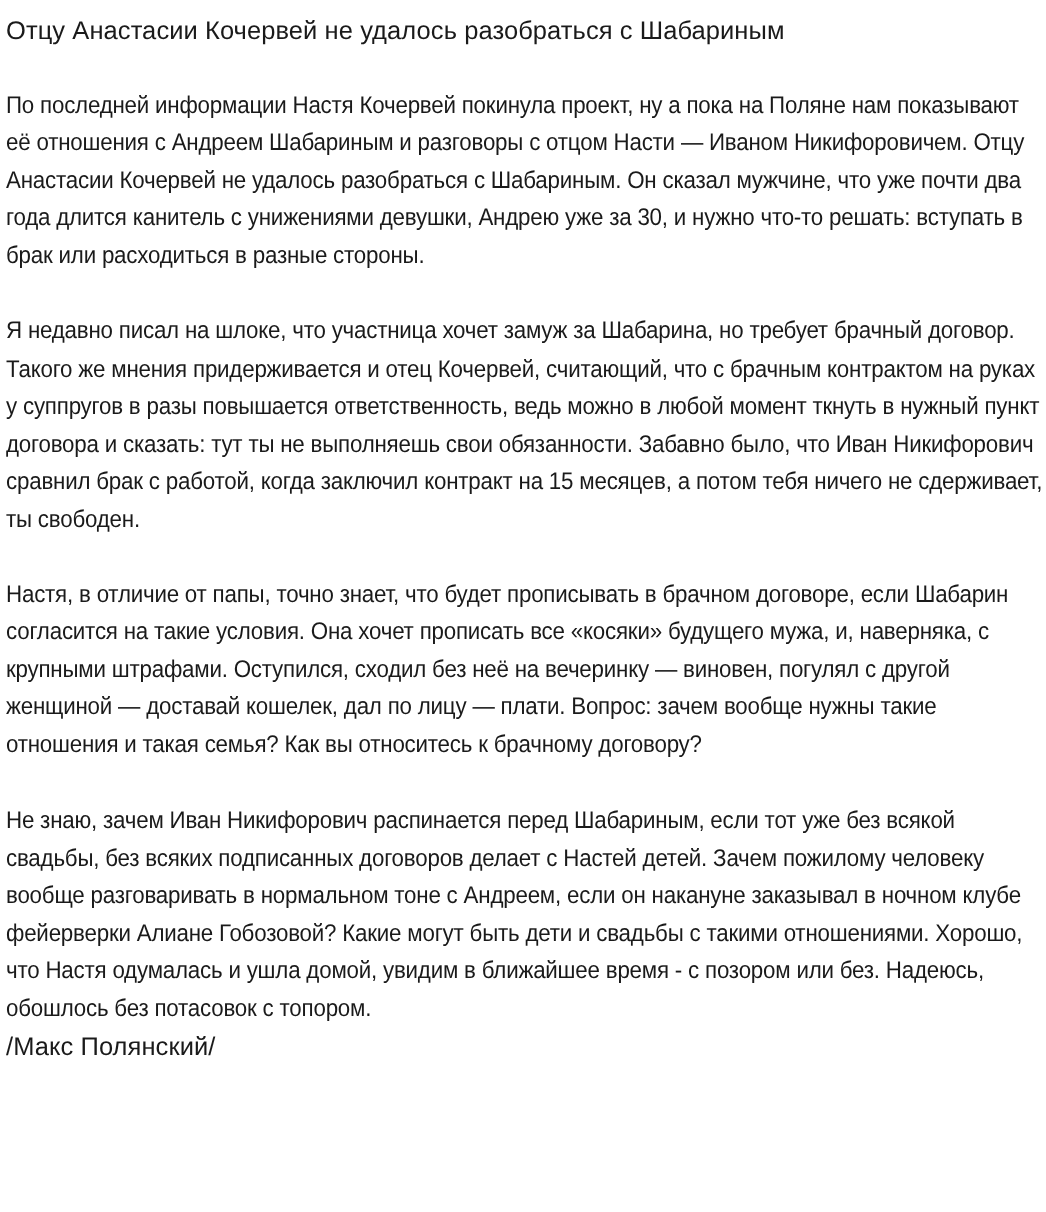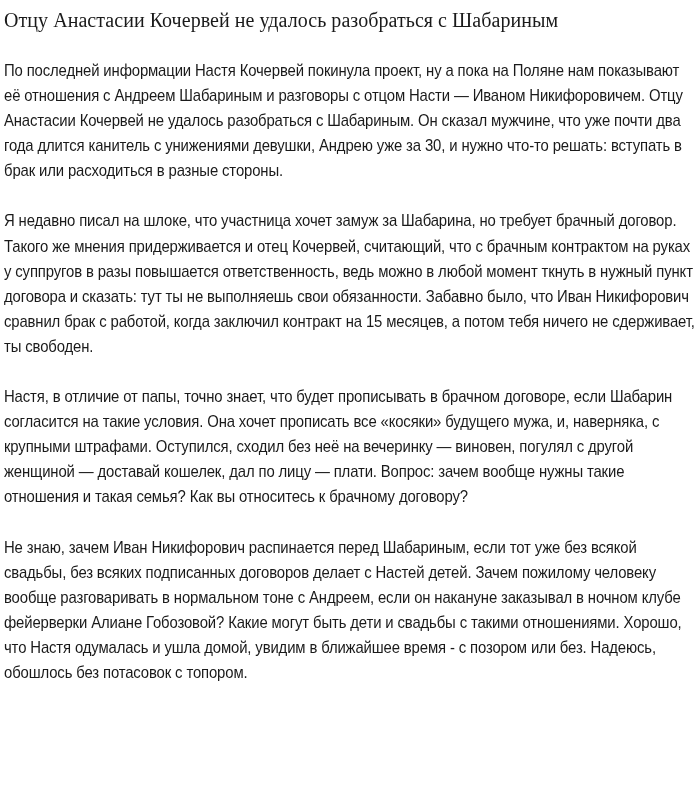--- a/index.html
+++ b/index.html
@@ -18,22 +18,22 @@
   }
 
   #article {
     box-sizing: border-box;
     width: 697px;
     padding: 8px 4px 0 4px;
   }
 
   
   .wide {
-    font-family: Liberation Serif, serif;
-    font-size: 20px;
+    font-family: Liberation Sans, sans-serif;
+    font-size: 17px;
     line-height: 25px;
     letter-spacing: 0.05px;
     white-space: nowrap;
   }
 
   
   .body-par {
     font-family: "Liberation Sans", sans-serif;
     font-size: 16.1px;
     line-height: 25.1px;
@@ -65,14 +65,15 @@
   <h1 class="wide page-title gap-after">Отцу Анастасии Кочервей не удалось разобраться с Шабариным</h1>
 
   <p class="body-par gap-after">По последней информации Настя Кочервей покинула проект, ну а пока на Поляне нам показывают её отношения с Андреем Шабариным и разговоры с отцом Насти — Иваном Никифоровичем. Отцу Анастасии Кочервей не удалось разобраться с Шабариным. Он сказал мужчине, что уже почти два года длится канитель с унижениями девушки, Андрею уже за 30, и нужно что-то решать: вступать в брак или расходиться в разные стороны.</p>
 
   <p class="body-par gap-after">Я недавно писал на шлоке, что участница хочет замуж за Шабарина, но требует брачный договор. Такого же мнения придерживается и отец Кочервей, считающий, что с брачным контрактом на руках у суппругов в разы повышается ответственность, ведь можно в любой момент ткнуть в нужный пункт договора и сказать: тут ты не выполняешь свои обязанности. Забавно было, что Иван Никифорович сравнил брак с работой, когда заключил контракт на 15 месяцев, а потом тебя ничего не сдерживает, ты свободен.</p>
 
   <p class="body-par gap-after">Настя, в отличие от папы, точно знает, что будет прописывать в брачном договоре, если Шабарин согласится на такие условия. Она хочет прописать все «косяки» будущего мужа, и, наверняка, с крупными штрафами. Оступился, сходил без неё на вечеринку — виновен, погулял с другой женщиной — доставай кошелек, дал по лицу — плати. Вопрос: зачем вообще нужны такие отношения и такая семья? Как вы относитесь к брачному договору?</p>
 
   <p class="body-par">Не знаю, зачем Иван Никифорович распинается перед Шабариным, если тот уже без всякой свадьбы, без всяких подписанных договоров делает с Настей детей. Зачем пожилому человеку вообще разговаривать в нормальном тоне с Андреем, если он накануне заказывал в ночном клубе фейерверки Алиане Гобозовой? Какие могут быть дети и свадьбы с такими отношениями. Хорошо, что Настя одумалась и ушла домой, увидим в ближайшее время - с позором или без. Надеюсь, обошлось без потасовок с топором.</p>
 
+  <div class="wide signature">/Макс Полянский/</div>
 
 </div>
 
 </body></html>

